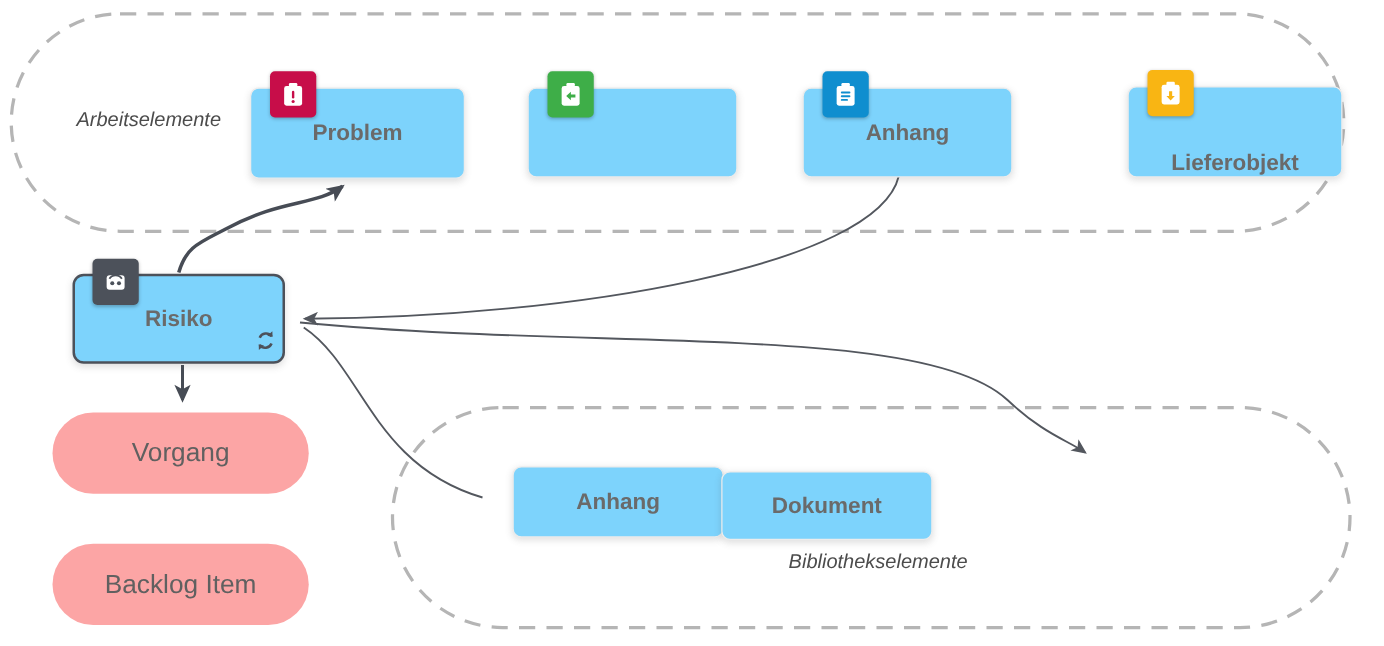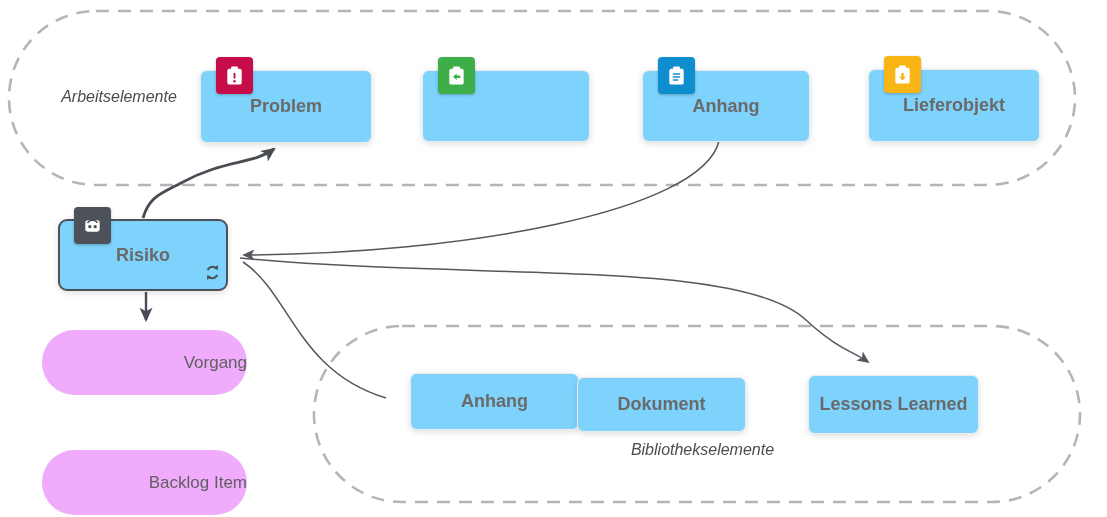--- a/index.html
+++ b/index.html
@@ -20,36 +20,36 @@
     display:flex; align-items:center; justify-content:center;
     box-shadow:0 1px 3px rgba(0,0,0,.25);
   }
   .icon-problem       { background:#c70d49; color:#c70d49; }
   .icon-change        { background:#3eae48; color:#3eae48; }
   .icon-task          { background:#0f8ecf; color:#0f8ecf; }
   .icon-deliverable   { background:#f9b513; color:#f9b513; }
   .icon-risk          { background:#4c515a; color:#4c515a; left:14px; top:-14px; }
   .sync-badge { position:absolute; right:4px; bottom:2px; color:#4c515a; z-index:3; }
   .pill {
-    position:absolute; background:#f0abfc; border-radius:33px;
-    display:flex; align-items:center; justify-content:flex-end;
-    font-size:17px; color:#606060; z-index:2;
+    position:absolute; background:#fca5a5; border-radius:33px;
+    display:flex; align-items:center; justify-content:center;
+    font-size:21px; color:#606060; z-index:2;
   }
   .group-label {
     position:absolute; font-style:italic; font-size:16px; color:#4c4c4c;
     text-align:center; z-index:2;
   }
   
   .n-problem  { left:200px; top:70px;  width:170px; height:71px; }
   .n-change   { left:422px; top:70px;  width:166px; height:70px; }
   .n-task     { left:642px; top:70px;  width:166px; height:70px; }
-  .n-deliver  { left:868px; top:69px;  width:170px; height:71px; }
+  .n-deliver  { left:902px; top:69px;  width:170px; height:71px;align-items:flex-end; }
   .n-risk     { left:58px;  top:219px; width:166px; height:68px; }
   .n-vorgang  { left:42px;  top:330px; width:205px; height:65px; }
-  .n-backlog  { left:42px;  top:450px; width:205px; height:65px; }
+  .n-backlog  { left:42px;  top:435px; width:205px; height:65px; }
   .n-anhang   { left:410px; top:373px; width:167px; height:55px;text-align:right; }
   .n-dokument { left:577px; top:377px; width:167px; height:53px; }
   .n-lessons  { left:808px; top:375px; width:169px; height:57px; }
   .l-work     { left:40px;  top:88px;  width:158px; }
   .l-library  { left:605px; top:441px; width:195px; }
 </style>
 </head>
 <body>
 
 <div class="canvas">
@@ -149,17 +149,14 @@
   <div class="pill n-backlog">
     <span>Backlog Item</span>
   </div>
 
   <div class="card n-anhang">
     <span>Anhang</span>
   </div>
   <div class="card n-dokument">
     <span>Dokument</span>
   </div>
-  <div class="card n-lessons">
-    <span>Lessons Learned</span>
-  </div>
 
 </div>
 
 </body></html>

